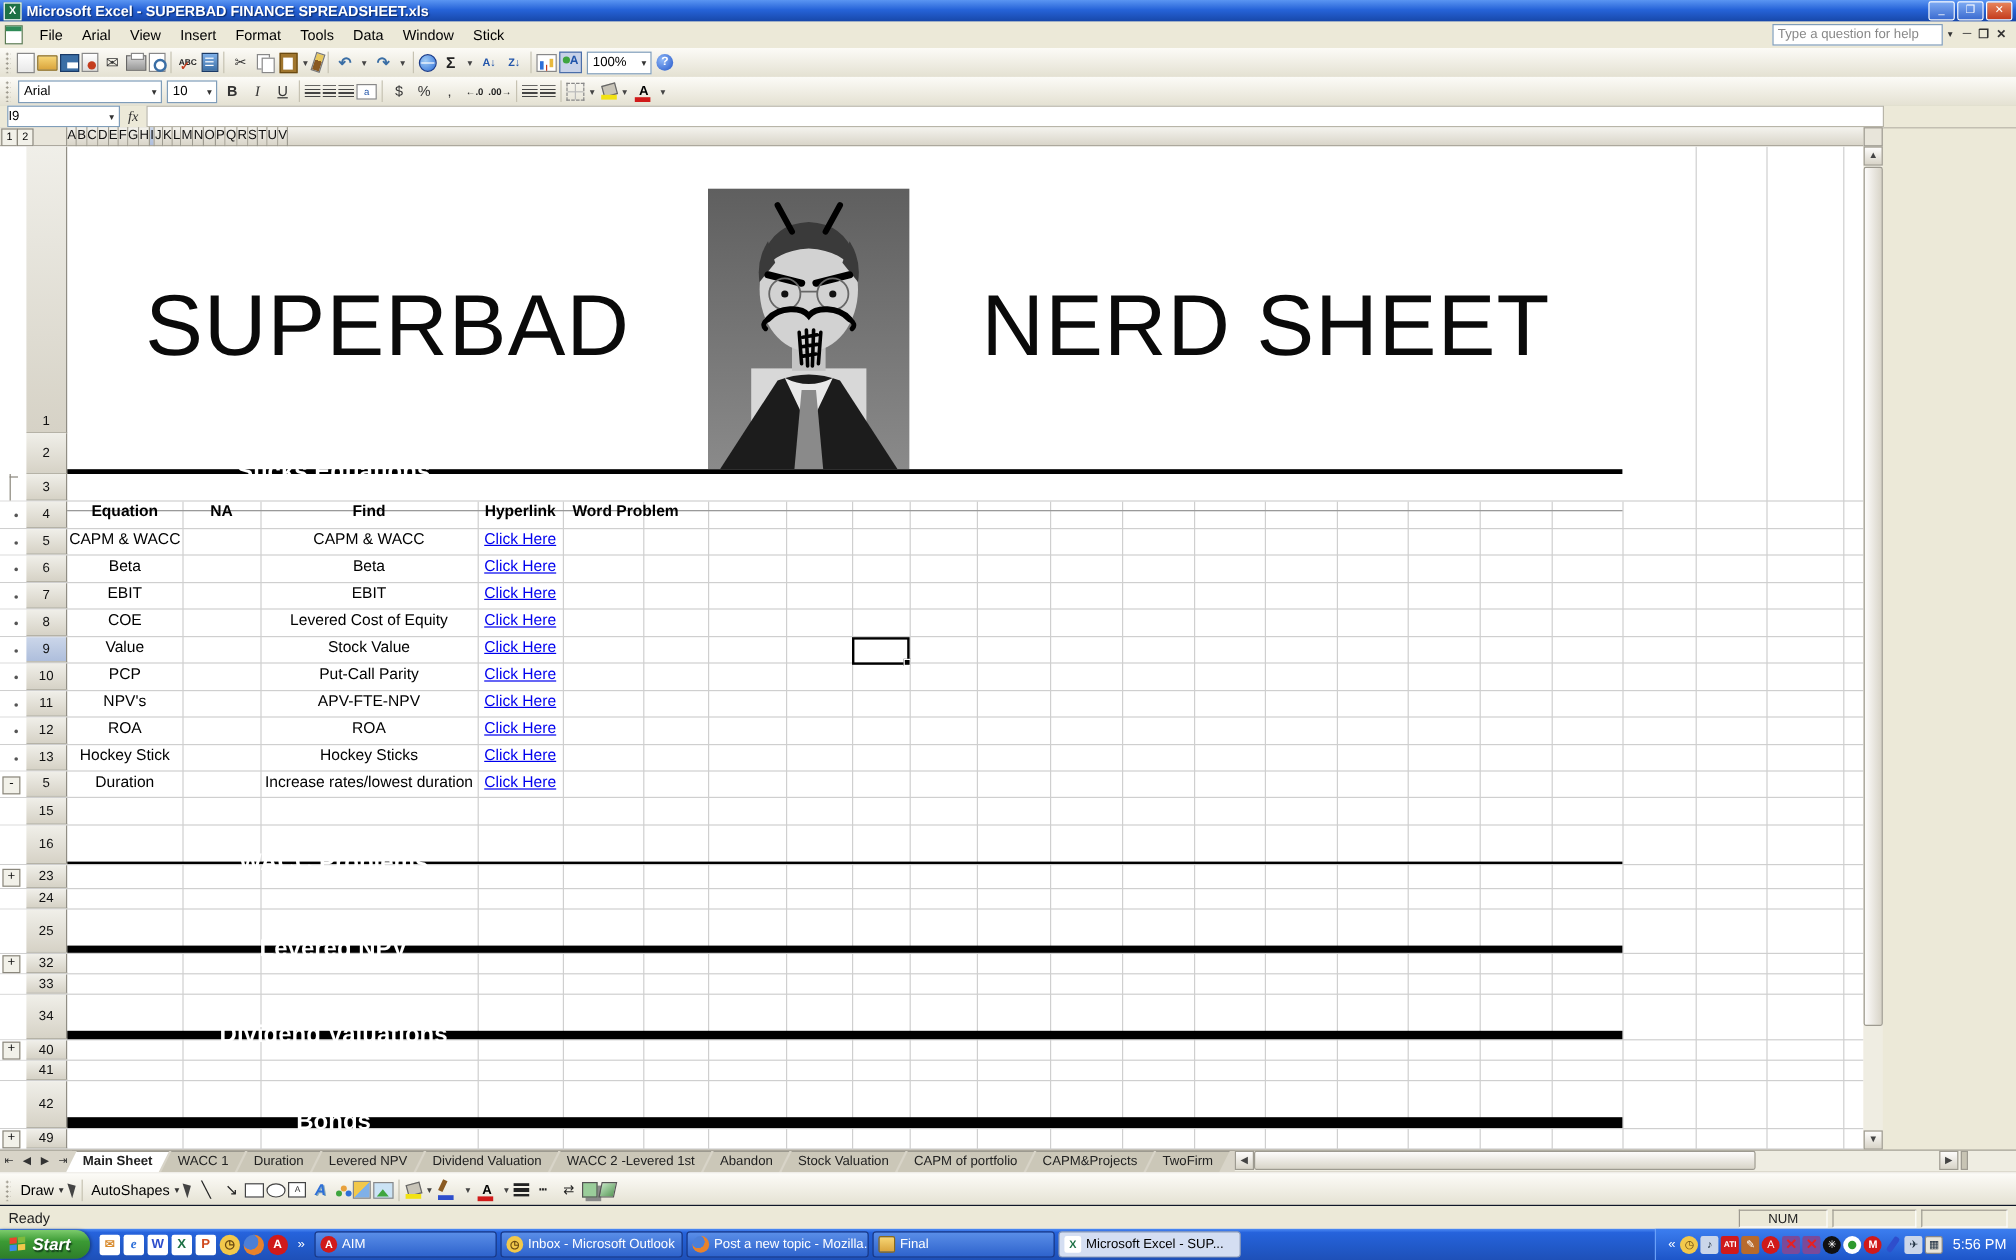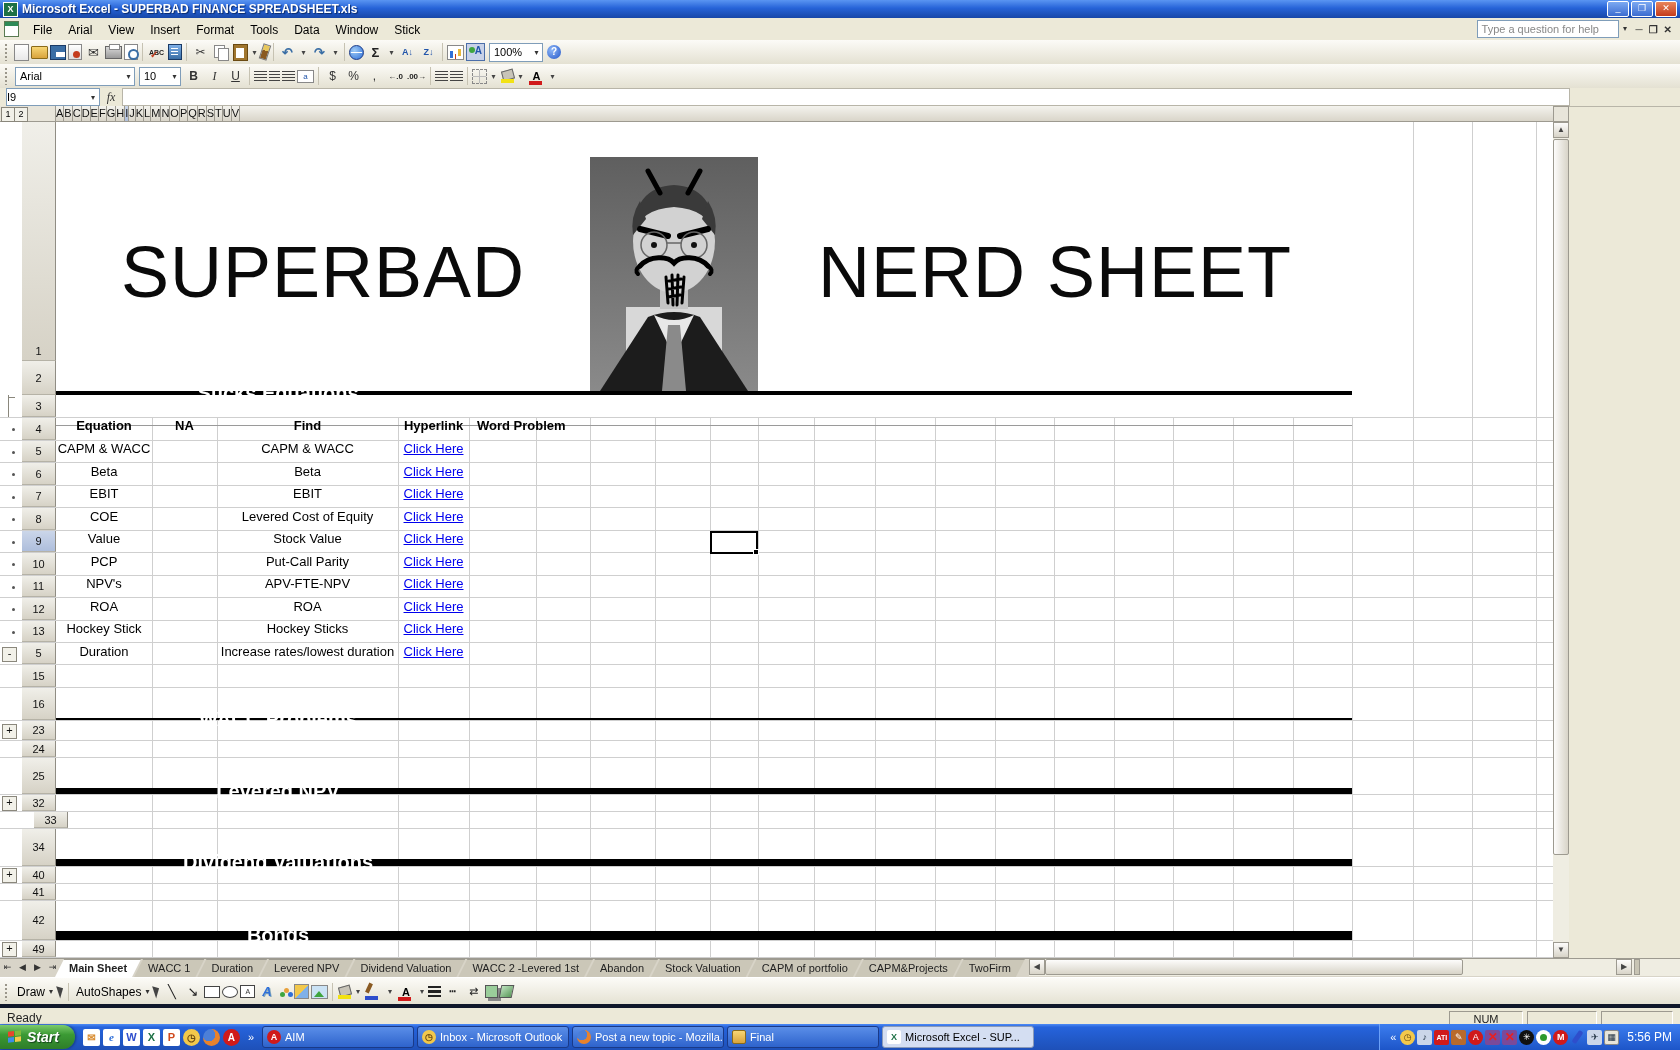--- a/index.html
+++ b/index.html
@@ -108,21 +108,21 @@
   .band{position:relative;display:flex;box-sizing:border-box;border-bottom:1px solid #CFCFCF;}
   .band.nb{border-bottom:none;}
   .gut{width:22px;flex:none;background:#fff;position:relative;z-index:3;}
   .rh{width:34px;flex:none;box-sizing:border-box;background:linear-gradient(180deg,#F0EFE9,#D6D2C6);border-right:1px solid #908d84;border-bottom:1px solid #b5b2a6;font-size:11px;color:#111;display:flex;align-items:center;justify-content:center;z-index:3;}
   .rh.sel{background:linear-gradient(180deg,#CBD6E9,#AEBEDC);}
   .bc{flex:1;position:relative;display:flex;margin-top:30px;}
   .b-banner{height:239px;} .b-r2{height:34px;} .b-r3{height:23px;}
   .b-d23{height:23px;} .b-d22{height:22px;}
   .b-r14{height:22px;} .b-r15{height:23px;}
   .b-s16{height:33px;} .b-r23{height:20px;} .b-r24{height:17px;}
-  .b-s25{height:37px;} .b-r32{height:17px;} .b-r33{height:17px;padding-left:12px;}
+  .b-s25{height:37px;} .b-r32{height:17px;} .b-r33{height:17px;}
   .b-s34{height:38px;} .b-r40{height:17px;} .b-r41{height:17px;}
   .b-s42{height:40px;} .b-r49{height:17px;}
   .b-banner .rh{align-items:flex-end;justify-content:center;padding-bottom:3px;}
 
   .gline::before{content:"";position:absolute;left:8px;top:0;bottom:0;width:1px;background:#8a877c;}
   .gtick::after{content:"";position:absolute;left:8px;top:2px;width:7px;height:1px;background:#8a877c;}
   .gdot span{position:absolute;left:12px;top:50%;margin-top:-1px;width:3px;height:3px;background:#555;border-radius:50%;}
   .obox{position:absolute;left:2px;top:50%;margin-top:-7px;width:13px;height:13px;background:#F2F1E9;border:1px solid #8a877c;font-size:11px;line-height:11px;text-align:center;color:#111;z-index:4;}
 
   .banner{position:absolute;left:0;top:0;width:1296px;height:239px;display:flex;z-index:2;}
@@ -178,21 +178,21 @@
   .i-clipart{width:13px;height:13px;background:linear-gradient(135deg,#F2C84B 50%,#7FB0E8 50%);border:1px solid #888;}
   .i-picture{width:15px;height:12px;background:#CBE3F5;border:1px solid #888;}
   .i-picture::after{content:"";position:absolute;left:2px;bottom:1px;width:0;height:0;border-left:5px solid transparent;border-right:5px solid transparent;border-bottom:6px solid #3FA53F;}
   .i-linestyle{width:13px;height:11px;background:linear-gradient(180deg,#222 2px,transparent 2px,transparent 4px,#222 4px,#222 7px,transparent 7px,transparent 9px,#222 9px);}
   .i-dash{font-size:11px;color:#222;letter-spacing:1px;}
   .i-arrowstyle{font-size:11px;color:#222;}
   .i-shadow{width:11px;height:11px;background:#9ACD9A;border:1px solid #555;box-shadow:3px 3px 0 #888;}
   .i-3d{width:11px;height:11px;background:linear-gradient(135deg,#BFE3BF,#5a9a5a);border:1px solid #555;transform:skewX(-12deg);}
 
   
-  #statusbar{left:0;top:1004px;width:1680px;height:20px;background:#ECE9D8;border-top:4px solid #0f172a;display:flex;align-items:center;font-size:12px;color:#222;}
+  #statusbar{left:0;top:1004px;width:1680px;height:20px;background:#ECE9D8;border-top:1px solid #0f172a;display:flex;align-items:center;font-size:12px;color:#222;}
   #statusbar .ready{padding-left:7px;}
   .spanel{height:15px;border:1px solid;border-color:#9d9a90 #fff #fff #9d9a90;font-size:11px;line-height:14px;text-align:center;box-sizing:border-box;}
   #numpanel{position:absolute;left:1449px;width:74px;}
   #sp2{position:absolute;left:1527px;width:70px;}
   #sp3{position:absolute;left:1601px;width:72px;}
 
   
   #taskbar{left:0;top:1024px;width:1680px;height:26px;background:linear-gradient(180deg,#4E8BF5 0%,#2663DC 12%,#2159C8 60%,#1E50B8 100%);display:flex;align-items:center;}
   #startbtn{height:24px;margin:1px 0;padding:0 16px 0 8px;background:linear-gradient(180deg,#7CCB6C 0%,#3B9A34 40%,#2E7D29 100%);border-radius:0 12px 12px 0;display:flex;align-items:center;gap:5px;color:#fff;font-weight:bold;font-size:14px;font-style:italic;text-shadow:1px 1px 1px #14421a;box-shadow:1px 0 3px rgba(0,0,0,.4);}
   .winflag{width:14px;height:13px;display:grid;grid-template-columns:6px 6px;grid-template-rows:5px 5px;gap:1px;transform:skewY(-6deg);}

